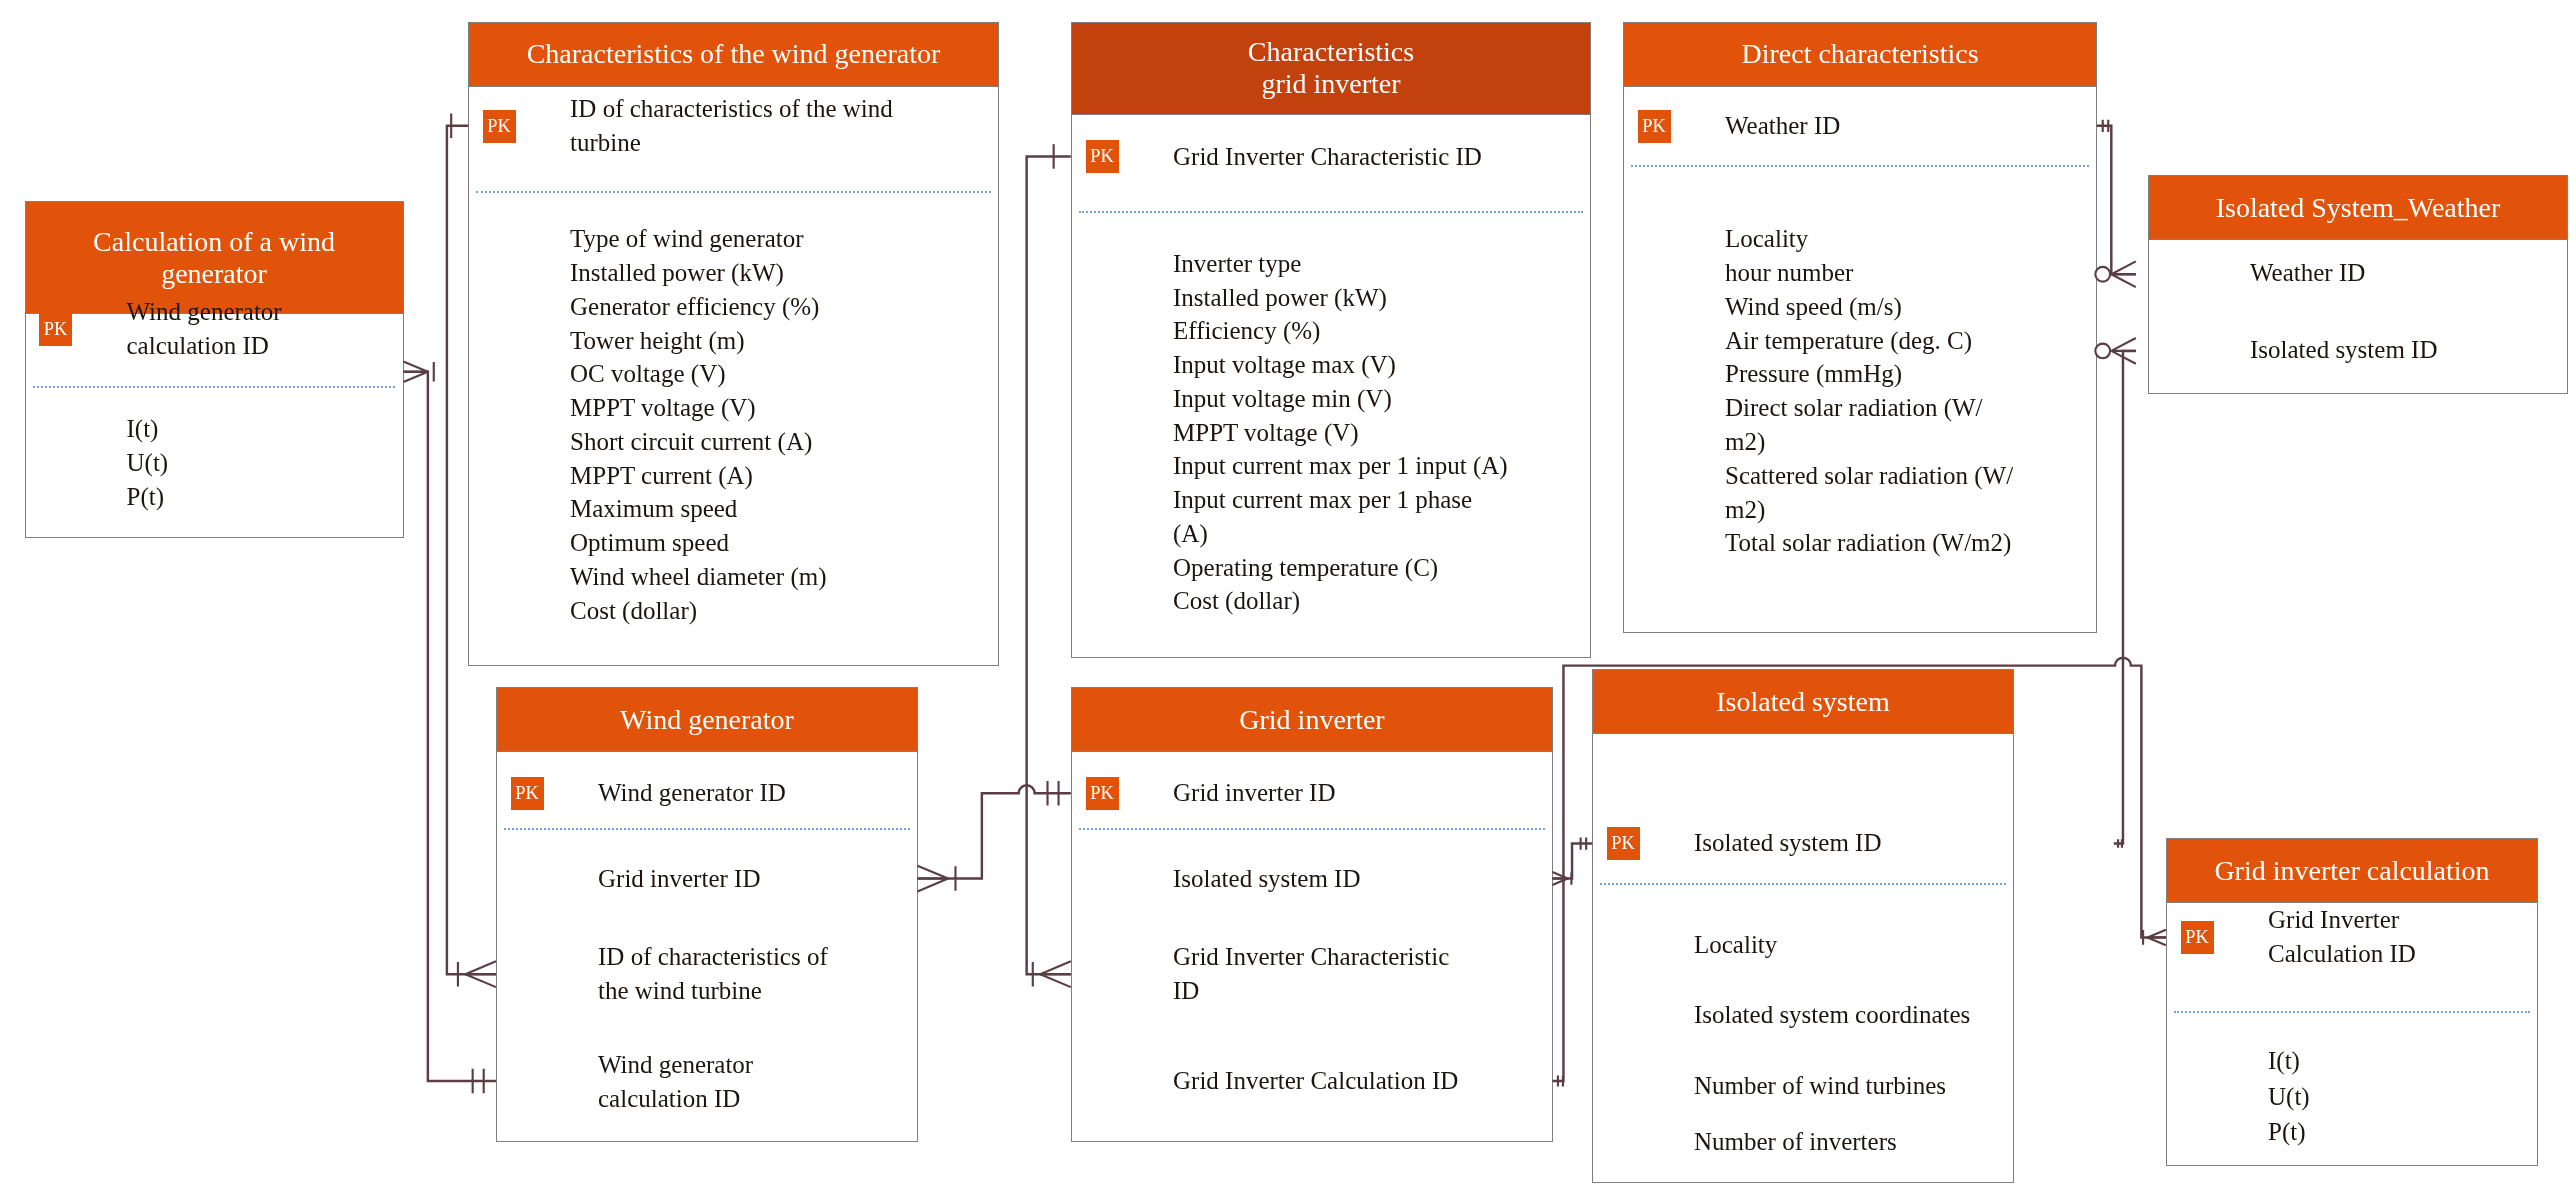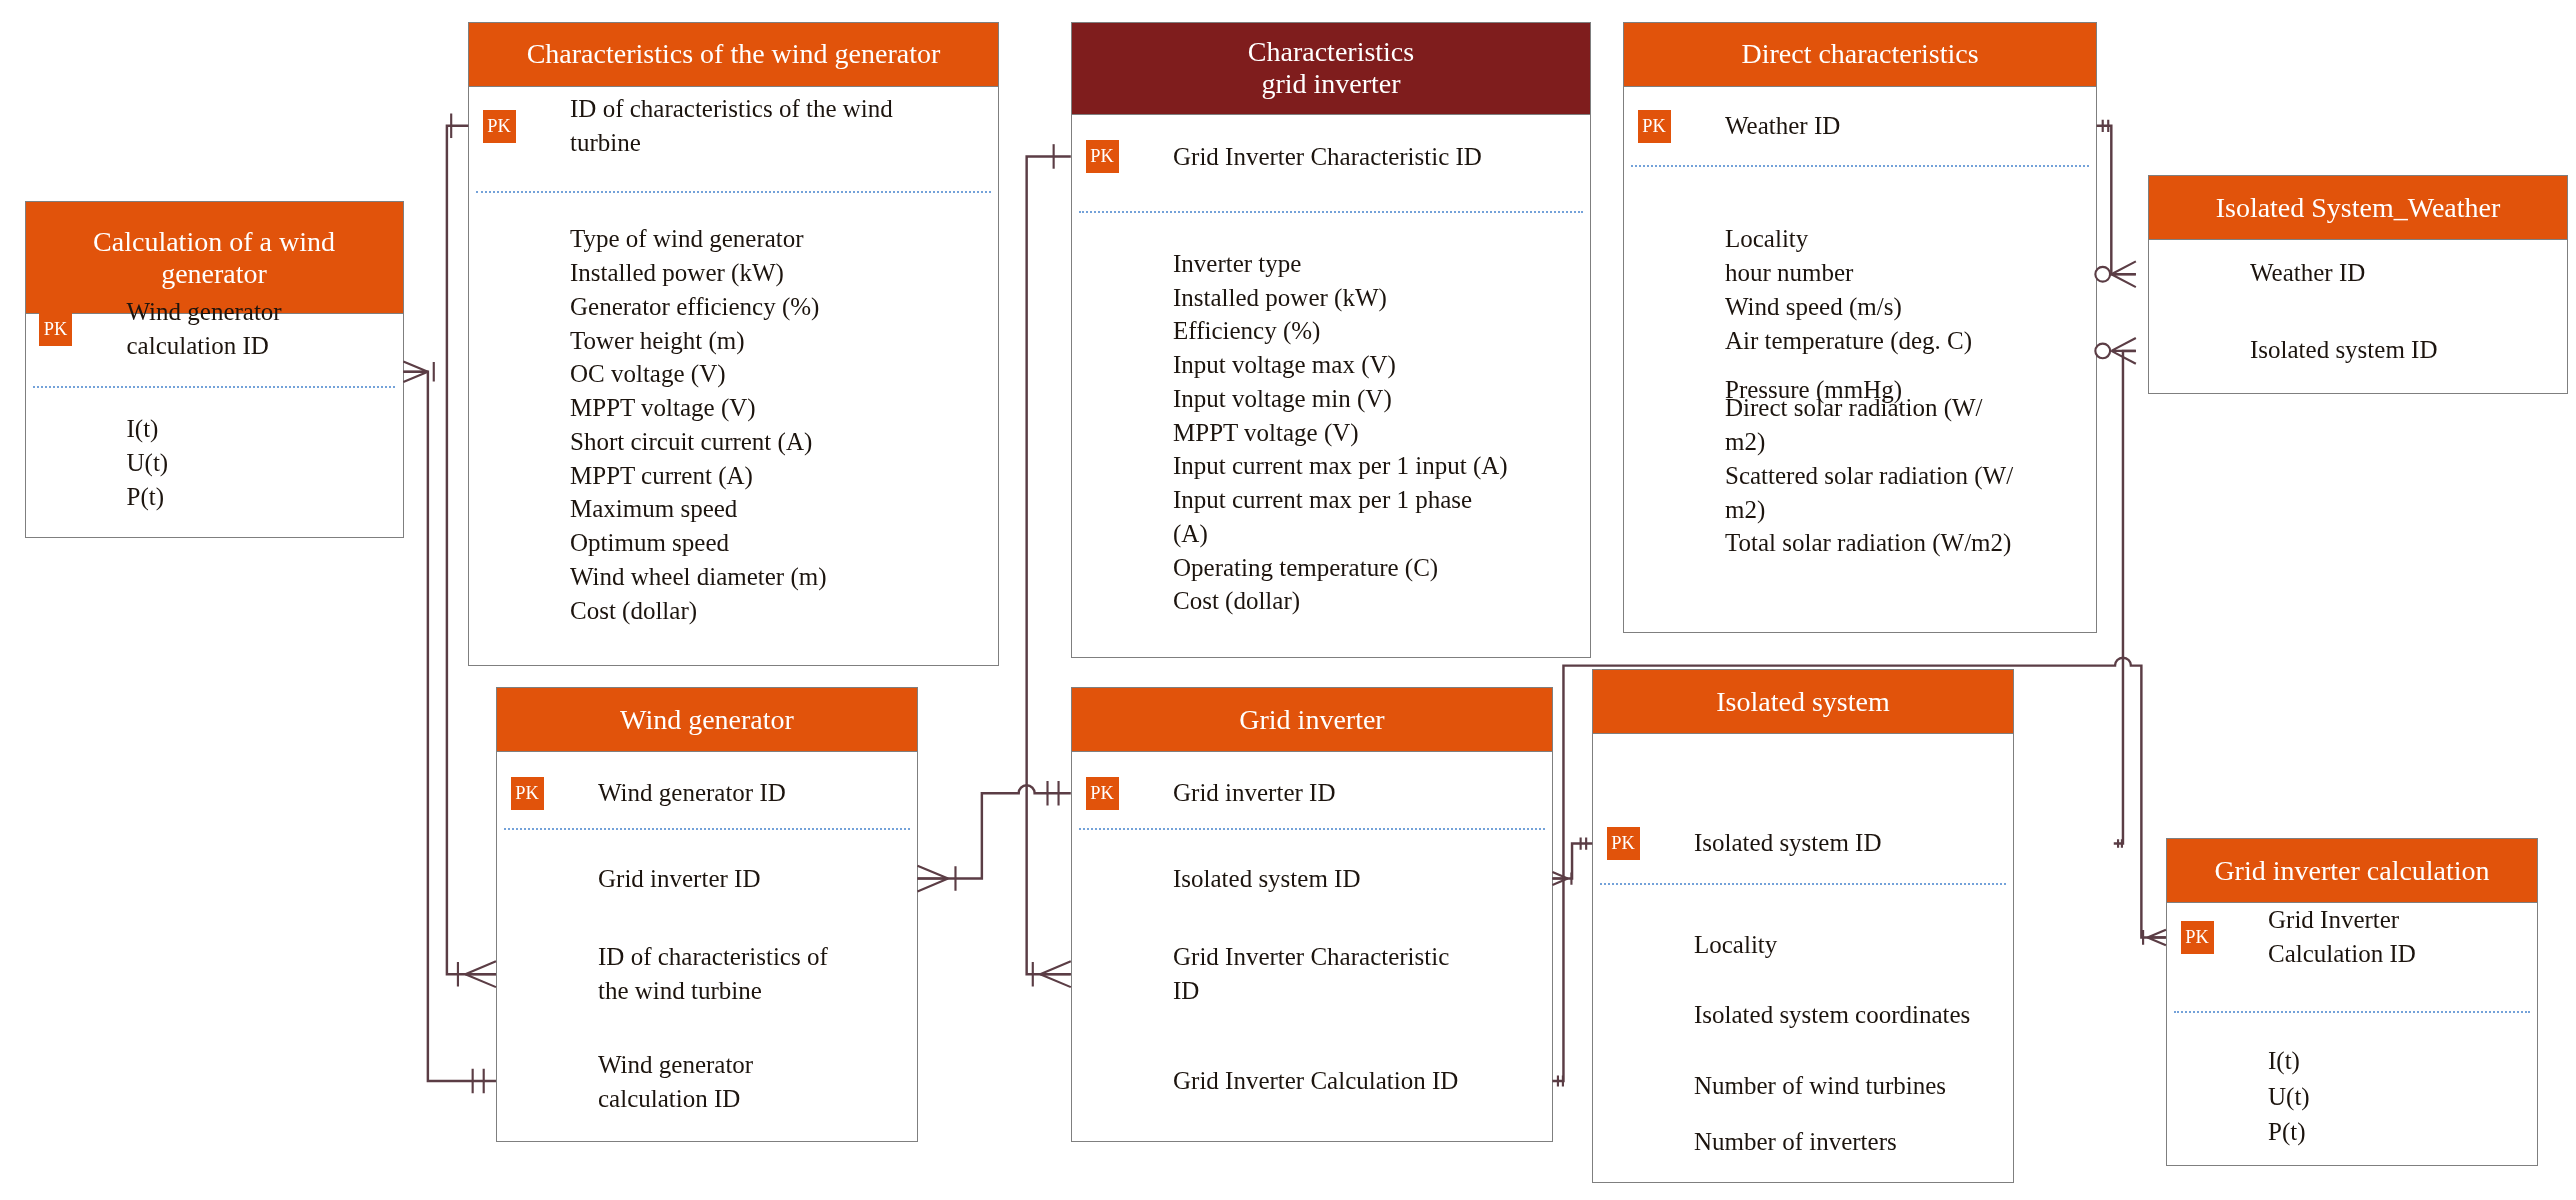--- a/index.html
+++ b/index.html
@@ -42,21 +42,21 @@
       <div class="row" style="top: 334px;">OC voltage (V)</div>
       <div class="row" style="top: 368px;">MPPT voltage (V)</div>
       <div class="row" style="top: 402px;">Short circuit current (A)</div>
       <div class="row" style="top: 436px;">MPPT current (A)</div>
       <div class="row" style="top: 469px;">Maximum speed</div>
       <div class="row" style="top: 503px;">Optimum speed</div>
       <div class="row" style="top: 537px;">Wind wheel diameter (m)</div>
       <div class="row" style="top: 571px;">Cost (dollar)</div>
     </div>
     <div class="entity" style="left: 1071px; top: 21.5px; width: 520px; height: 636px;">
-      <div class="entity-header" style="height: 92px; background: #7f1d1d;">Characteristics
+      <div class="entity-header" style="height: 92px; background: #c2410c;">Characteristics
 grid inverter</div>
       <div class="pk-badge" style="left: 13.5px; top: 117px; background: rgb(225, 83, 11);">PK</div>
       <div class="row" style="top: 117px;">Grid Inverter Characteristic ID</div>
       <div class="divider" style="top: 188px; border-top-color: rgb(116, 162, 217);"></div>
       <div class="row" style="top: 224px;">Inverter type</div>
       <div class="row" style="top: 258px;">Installed power (kW)</div>
       <div class="row" style="top: 291px;">Efficiency (%)</div>
       <div class="row" style="top: 325px;">Input voltage max (V)</div>
       <div class="row" style="top: 359px;">Input voltage min (V)</div>
       <div class="row" style="top: 393px;">MPPT voltage (V)</div>
@@ -68,21 +68,21 @@
     </div>
     <div class="entity" style="left: 1623px; top: 21.5px; width: 474px; height: 611px;">
       <div class="entity-header" style="height: 64px; background: rgb(225, 83, 11);">Direct characteristics</div>
       <div class="pk-badge" style="left: 13.5px; top: 87px; background: rgb(225, 83, 11);">PK</div>
       <div class="row" style="top: 86px;">Weather ID</div>
       <div class="divider" style="top: 142px; border-top-color: rgb(116, 162, 217);"></div>
       <div class="row" style="top: 199px;">Locality</div>
       <div class="row" style="top: 233px;">hour number</div>
       <div class="row" style="top: 267px;">Wind speed (m/s)</div>
       <div class="row" style="top: 301px;">Air temperature (deg. C)</div>
-      <div class="row" style="top: 334px; margin-top: 16px;">Pressure (mmHg)</div>
+      <div class="row" style="top: 334px;">Pressure (mmHg)</div>
       <div class="row" style="top: 368px;">Direct solar radiation (W/
 m2)</div>
       <div class="row" style="top: 436px;">Scattered solar radiation (W/
 m2)</div>
       <div class="row" style="top: 503px;">Total solar radiation (W/m2)</div>
     </div>
     <div class="entity" style="left: 2136px; top: 175px; width: 420px; height: 219px; margin-left: 12px;">
       <div class="entity-header" style="height: 64px; background: rgb(225, 83, 11);">Isolated System_Weather</div>
       <div class="row" style="top: 80px;">Weather ID</div>
       <div class="row" style="top: 157px;">Isolated system ID</div>

